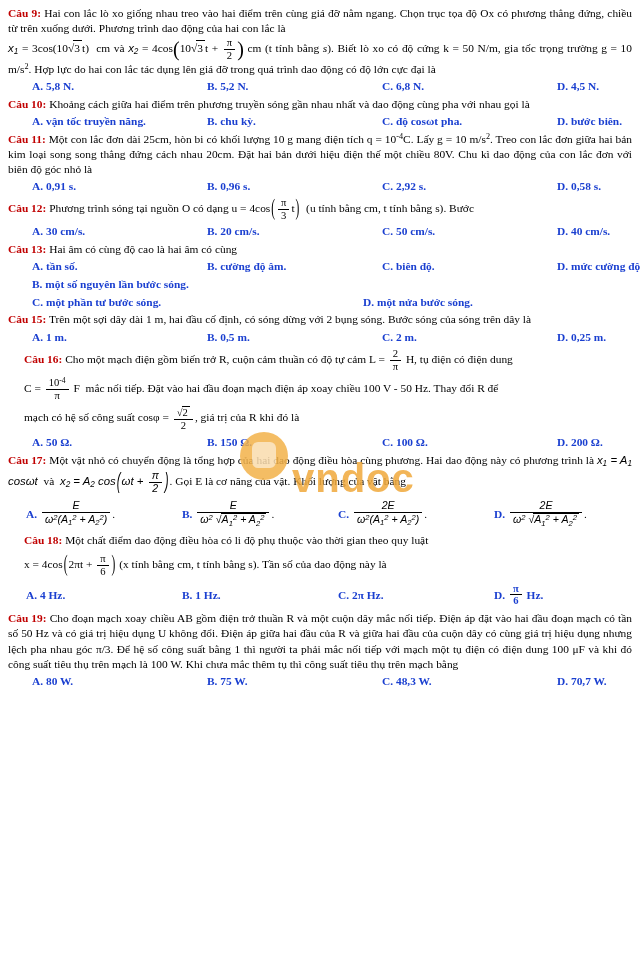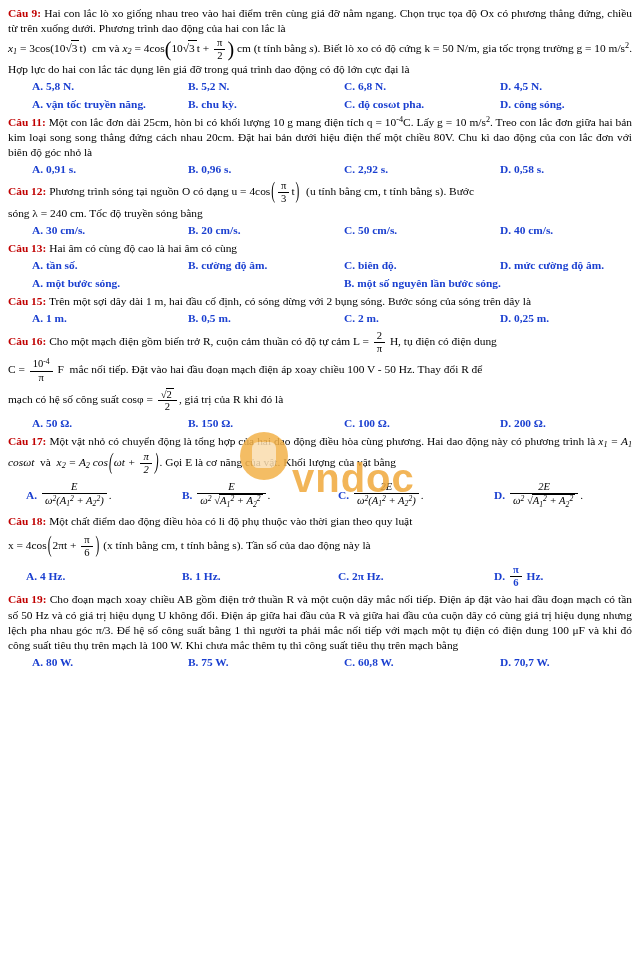--- a/index.html
+++ b/index.html
@@ -72,30 +72,31 @@
   }
   .blue {
     color: #1a3fd0;
     font-weight: bold;
   }
   .opts {
     display: flex;
     width: 100%;
     margin: 2px 0 3px 0;
     line-height: 1.3;
+    gap: 19px;
   }
   .opt {
     flex: 0 0 25%;
     padding-left: 24px;
     box-sizing: border-box;
     white-space: nowrap;
   }
   .opts.two .opt { flex: 0 0 50%; }
   .frm {
-    font-family: Liberation Serif, serif;
+    font-family: Liberation Sans, sans-serif;
     font-style: italic;
   }
   .var { font-style: italic; }
   sub {
     font-size: 72%;
     vertical-align: -0.28em;
   }
   sup {
     font-size: 72%;
     vertical-align: 0.45em;
@@ -136,21 +137,21 @@
     transform: scaleY(2.0);
     transform-origin: center;
     margin: 0 1px;
   }
   .opt-frac {
     display: inline-flex;
     align-items: center;
     vertical-align: middle;
   }
   .block-line {
-    margin: 4px 0 3px 0;
+    margin: 4px 0 3px 16px;
     line-height: 1.5;
   }
   .indent-opts {
     display: flex;
     width: 100%;
     margin: 5px 0 4px 0;
   }
   .indent-opts .opt {
     flex: 0 0 25%;
     padding-left: 18px;
@@ -180,66 +181,70 @@
     <span class="frm">x<sub>2</sub></span> = 4cos<span class="paren-big">(</span>10<span class="radic">√</span><span class="sqrt">3</span>t +
     <span class="frac"><span class="num">π</span><span class="den">2</span></span><span class="paren-big">)</span> cm (t tính bằng <span class="var">s</span>). Biết lò xo có độ cứng k = 50 N/m, gia tốc trọng trường g = 10 m/s<sup>2</sup>. Hợp lực do hai con lắc tác dụng lên giá đỡ trong quá trình dao động có độ lớn cực đại là
   </div>
   <div class="opts">
     <div class="opt"><span class="blue">A.</span> <span class="blue">5,8 N.</span></div>
     <div class="opt"><span class="blue">B.</span> <span class="blue">5,2 N.</span></div>
     <div class="opt"><span class="blue">C.</span> <span class="blue">6,8 N.</span></div>
     <div class="opt"><span class="blue">D.</span> <span class="blue">4,5 N.</span></div>
   </div>
 
+  <div class="q">
+    <span class="qlabel">Câu 10:</span>
+    <span class="q-body">Khoảng cách giữa hai điểm trên phương truyền sóng gần nhau nhất và dao động cùng pha với nhau gọi là</span>
+  </div>
   <div class="opts">
     <div class="opt"><span class="blue">A.</span> <span class="blue">vận tốc truyền năng.</span></div>
     <div class="opt"><span class="blue">B.</span> <span class="blue">chu kỳ.</span></div>
     <div class="opt"><span class="blue">C.</span> <span class="blue">độ cosωt pha.</span></div>
-    <div class="opt"><span class="blue">D.</span> <span class="blue">công sóng.</span></div>
+    <div class="opt"><span class="blue">D.</span> <span class="blue">bước biên.</span></div>
   </div>
 
   <div class="q">
     <span class="qlabel">Câu 11:</span>
     <span class="q-body">Một con lắc đơn dài 25cm, hòn bi có khối lượng 10 g mang điện tích q = 10<sup>-4</sup>C. Lấy g = 10 m/s<sup>2</sup>. Treo con lắc đơn giữa hai bản kim loại song song thẳng đứng cách nhau 20cm. Đặt hai bản dưới hiệu điện thế một chiều 80V. Chu kì dao động của con lắc đơn với biên độ góc nhỏ là</span>
   </div>
   <div class="opts">
     <div class="opt"><span class="blue">A.</span> <span class="blue">0,91 s.</span></div>
     <div class="opt"><span class="blue">B.</span> <span class="blue">0,96 s.</span></div>
     <div class="opt"><span class="blue">C.</span> <span class="blue">2,92 s.</span></div>
     <div class="opt"><span class="blue">D.</span> <span class="blue">0,58 s.</span></div>
   </div>
 
   <div class="q">
     <span class="qlabel">Câu 12:</span>
     <span class="q-body">Phương trình sóng tại nguồn O có dạng u = 4cos<span class="tall-paren">(</span><span class="frac"><span class="num">π</span><span class="den">3</span></span>t<span class="tall-paren">)</span>&nbsp;&nbsp;(u tính bằng cm, t tính bằng s). Bước</span>
   </div>
-  <div class="q">
-    sóng λ = 240 cm. Tốc độ truyền sóng bằng
-  </div>
   <div class="opts">
     <div class="opt"><span class="blue">A.</span> <span class="blue">30 cm/s.</span></div>
     <div class="opt"><span class="blue">B.</span> <span class="blue">20 cm/s.</span></div>
     <div class="opt"><span class="blue">C.</span> <span class="blue">50 cm/s.</span></div>
     <div class="opt"><span class="blue">D.</span> <span class="blue">40 cm/s.</span></div>
   </div>
 
   <div class="q">
     <span class="qlabel">Câu 13:</span>
     <span class="q-body">Hai âm có cùng độ cao là hai âm có cùng</span>
   </div>
   <div class="opts">
     <div class="opt"><span class="blue">A.</span> <span class="blue">tần số.</span></div>
     <div class="opt"><span class="blue">B.</span> <span class="blue">cường độ âm.</span></div>
     <div class="opt"><span class="blue">C.</span> <span class="blue">biên độ.</span></div>
     <div class="opt"><span class="blue">D.</span> <span class="blue">mức cường độ âm.</span></div>
   </div>
 
   <div class="opts two">
-    <div class="opt"><span class="blue">A.</span> <span class="blue">một bước sóng.</span></div>
     <div class="opt"><span class="blue">B.</span> <span class="blue">một số nguyên lần bước sóng.</span></div>
+  </div>
+  <div class="opts two">
+    <div class="opt"><span class="blue">C.</span> <span class="blue">một phần tư bước sóng.</span></div>
+    <div class="opt"><span class="blue">D.</span> <span class="blue">một nửa bước sóng.</span></div>
   </div>
 
   <div class="q">
     <span class="qlabel">Câu 15:</span>
     <span class="q-body">Trên một sợi dây dài 1 m, hai đầu cố định, có sóng dừng với 2 bụng sóng. Bước sóng của sóng trên dây là</span>
   </div>
   <div class="opts">
     <div class="opt"><span class="blue">A.</span> <span class="blue">1 m.</span></div>
     <div class="opt"><span class="blue">B.</span> <span class="blue">0,5 m.</span></div>
     <div class="opt"><span class="blue">C.</span> <span class="blue">2 m.</span></div>
@@ -328,17 +333,17 @@
     </div>
   </div>
 
   <div class="q">
     <span class="qlabel">Câu 19:</span>
     <span class="q-body">Cho đoạn mạch xoay chiều AB gồm điện trở thuần R và một cuộn dây mắc nối tiếp. Điện áp đặt vào hai đầu đoạn mạch có tần số 50 Hz và có giá trị hiệu dụng U không đổi. Điện áp giữa hai đầu của R và giữa hai đầu của cuộn dây có cùng giá trị hiệu dụng nhưng lệch pha nhau góc π/3. Để hệ số công suất bằng 1 thì người ta phải mắc nối tiếp với mạch một tụ điện có điện dung 100 μF và khi đó công suất tiêu thụ trên mạch là 100 W. Khi chưa mắc thêm tụ thì công suất tiêu thụ trên mạch bằng</span>
   </div>
   <div class="opts">
     <div class="opt"><span class="blue">A.</span> <span class="blue">80 W.</span></div>
     <div class="opt"><span class="blue">B.</span> <span class="blue">75 W.</span></div>
-    <div class="opt"><span class="blue">C.</span> <span class="blue">60,8 W.</span></div>
+    <div class="opt"><span class="blue">C.</span> <span class="blue">48,3 W.</span></div>
     <div class="opt"><span class="blue">D.</span> <span class="blue">70,7 W.</span></div>
   </div>
 
 </div>
 
 </body></html>

